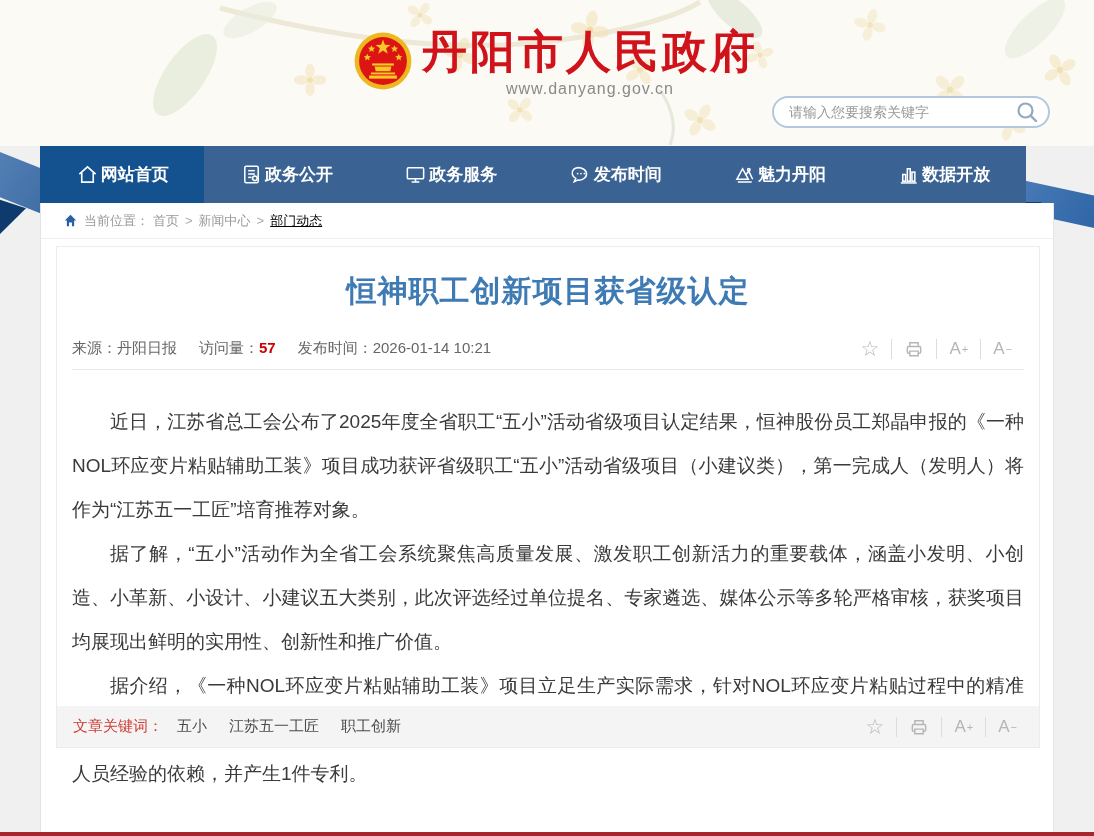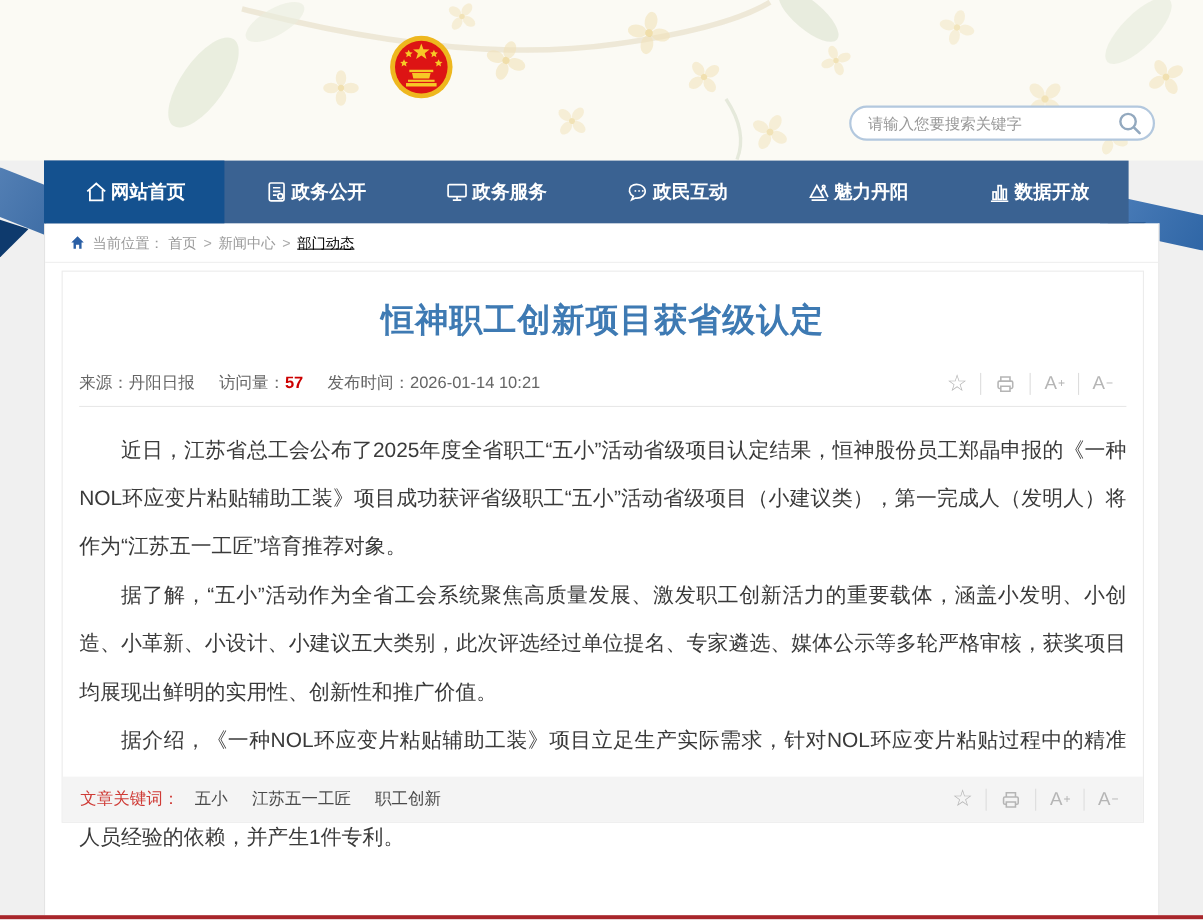--- a/index.html
+++ b/index.html
@@ -35,21 +35,21 @@
   
   .wrapper { position:absolute; left:40px; top:203px; width:1014px; height:629px; background:#fff; border-left:1px solid #e4e4e4; border-right:1px solid #e4e4e4; z-index:2; }
   .breadcrumb { height:36px; display:flex; align-items:center; padding-left:23px; font-size:13px; color:#999; border-bottom:1px solid #efefef; }
   .breadcrumb .bc-home { margin-right:7px; display:flex; }
   .breadcrumb a { color:#999; text-decoration:none; margin:0 4px; cursor:pointer; }
   .breadcrumb .bc-sep { color:#aaa; margin:0 2px; }
   .breadcrumb .bc-current { color:#000000; text-decoration:underline; margin-left:4px; cursor:pointer; }
 
   .article-card { position:relative; margin:7px auto 0 15px; width:984px; height:502px; border:1px solid #ececec; background:#fff; }
   .article-title { margin-top:24px; text-align:center; font-size:30px; font-weight:bold; color:#3e7ab3; letter-spacing:1px; }
-  .meta-row { margin:16px 15px 0 15px; height:42px; display:flex; border-bottom:1px solid #e8e8e8; font-size:15px; color:#666; }
+  .meta-row { margin:16px 15px 12px 15px; height:42px; display:flex; border-bottom:1px solid #e8e8e8; font-size:15px; color:#666; }
   .meta-left { display:flex; align-items:center; gap:6px; }
   .meta-item { margin-right:16px; white-space:nowrap; }
   .meta-views { color:#c00; font-weight:bold; }
   .meta-right { margin-left:auto; display:flex; align-items:center; }
 
   .tools { display:flex; align-items:center; color:#b5b5b5; }
   .tool { display:flex; align-items:center; justify-content:center; padding:0 12px; cursor:pointer; font-size:17px; color:#b5b5b5; background:none; border:none; font-family:inherit; }
   .tool + .tool { border-left:1px solid #ddd; }
   .tool sup { font-size:11px; margin-left:1px; }
   .star-glyph { font-size:21px; line-height:20px; }
@@ -106,20 +106,24 @@
         <path d="M24 6.2 L25.6 10.6 L30.2 10.7 L26.6 13.5 L27.9 17.9 L24 15.3 L20.1 17.9 L21.4 13.5 L17.8 10.7 L22.4 10.6 Z" fill="#f7c826"></path>
         <path d="M14.5 11 l.9 1.9 2.1.2 -1.6 1.4.5 2 -1.9-1.1 -1.8 1.1.4-2 -1.5-1.4 2-.2z" fill="#f7c826"></path>
         <path d="M33.5 11 l.9 1.9 2.1.2 -1.6 1.4.5 2 -1.9-1.1 -1.8 1.1.4-2 -1.5-1.4 2-.2z" fill="#f7c826"></path>
         <path d="M11 18 l.9 1.9 2.1.2 -1.6 1.4.5 2 -1.9-1.1 -1.8 1.1.4-2 -1.5-1.4 2-.2z" fill="#f7c826"></path>
         <path d="M37 18 l.9 1.9 2.1.2 -1.6 1.4.5 2 -1.9-1.1 -1.8 1.1.4-2 -1.5-1.4 2-.2z" fill="#f7c826"></path>
         <rect x="15" y="26" width="18" height="1.8" fill="#f7c826"></rect>
         <path d="M17 28.5 h14 l-1 4 h-12 Z" fill="#f7c826"></path>
         <rect x="14" y="33.5" width="20" height="1.6" fill="#f7c826"></rect>
         <rect x="12.5" y="36" width="23" height="2.6" fill="#f7c826"></rect>
       </svg>
+      <div class="site-text">
+        <div class="site-title">丹阳市人民政府</div>
+        <div class="site-url">www.danyang.gov.cn</div>
+      </div>
     </div>
 
     <div class="search-box">
       <input class="search-input" type="text" placeholder="请输入您要搜索关键字" style="">
       <button class="search-btn">
         <svg width="24" height="24" viewBox="0 0 24 24">
           <circle cx="10.5" cy="10.5" r="7" fill="none" stroke="#93a9bf" stroke-width="2.2"></circle>
           <line x1="15.8" y1="15.8" x2="21" y2="21" stroke="#93a9bf" stroke-width="2.4" stroke-linecap="round"></line>
         </svg>
       </button>
@@ -157,21 +161,21 @@
       </svg>
       <span>政务服务</span>
     </div>
     <div class="nav-item">
       <svg viewBox="0 0 24 24" fill="none" stroke="#fff" stroke-width="1.6">
         <path d="M4 6.5 a8 6.5 0 1 1 4 11.3 L4.5 19.5 L6 16 a8 6.5 0 0 1 -2 -9.5z" transform="translate(1,0)"></path>
         <circle cx="9" cy="11" r="0.9" fill="#fff" stroke="none"></circle>
           <circle cx="12.5" cy="11" r="0.9" fill="#fff" stroke="none"></circle>
           <circle cx="16" cy="11" r="0.9" fill="#fff" stroke="none"></circle>
       </svg>
-      <span>政民互动</span>
+      <span>发布时间</span>
     </div>
     <div class="nav-item">
       <svg viewBox="0 0 24 24" fill="none" stroke="#fff" stroke-width="1.6">
         <path d="M4 17 L10 6 L16 17 Z"></path>
           <path d="M13.5 12 L16.5 8.5 L20.5 17"></path>
           <circle cx="16.5" cy="7" r="1.3"></circle>
           <line x1="5" y1="19.8" x2="19.5" y2="19.8"></line>
       </svg>
       <span>魅力丹阳</span>
     </div>

